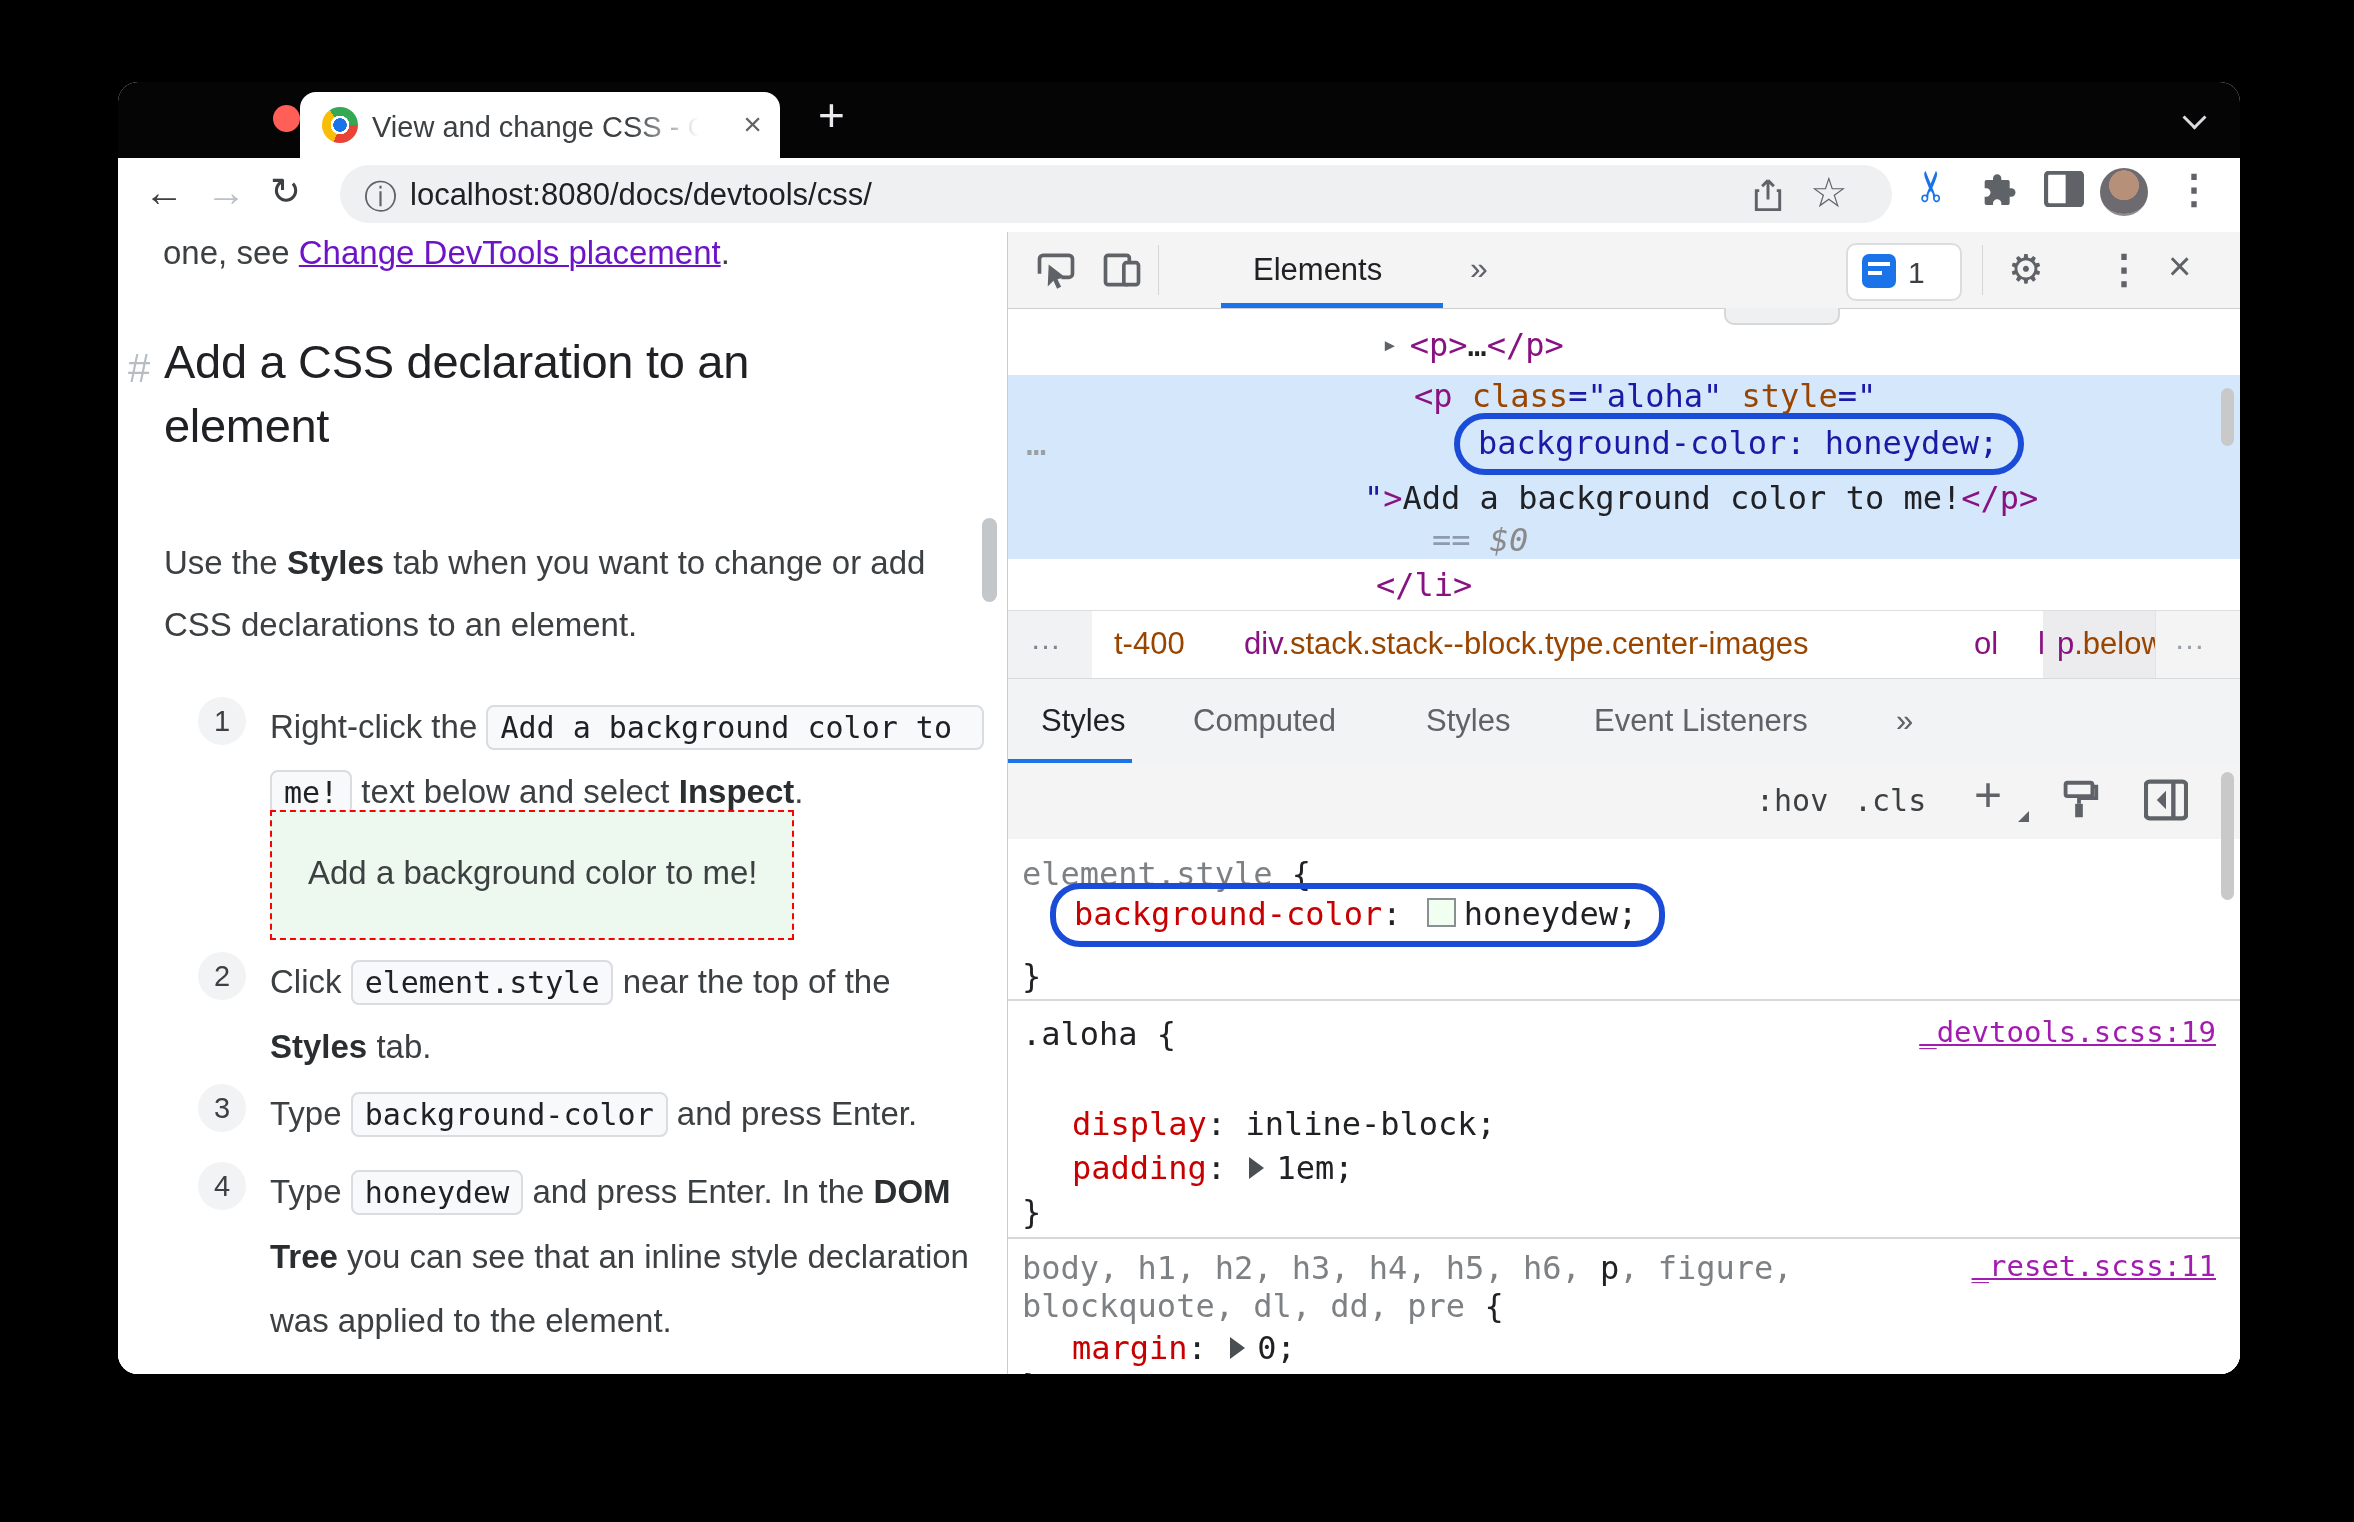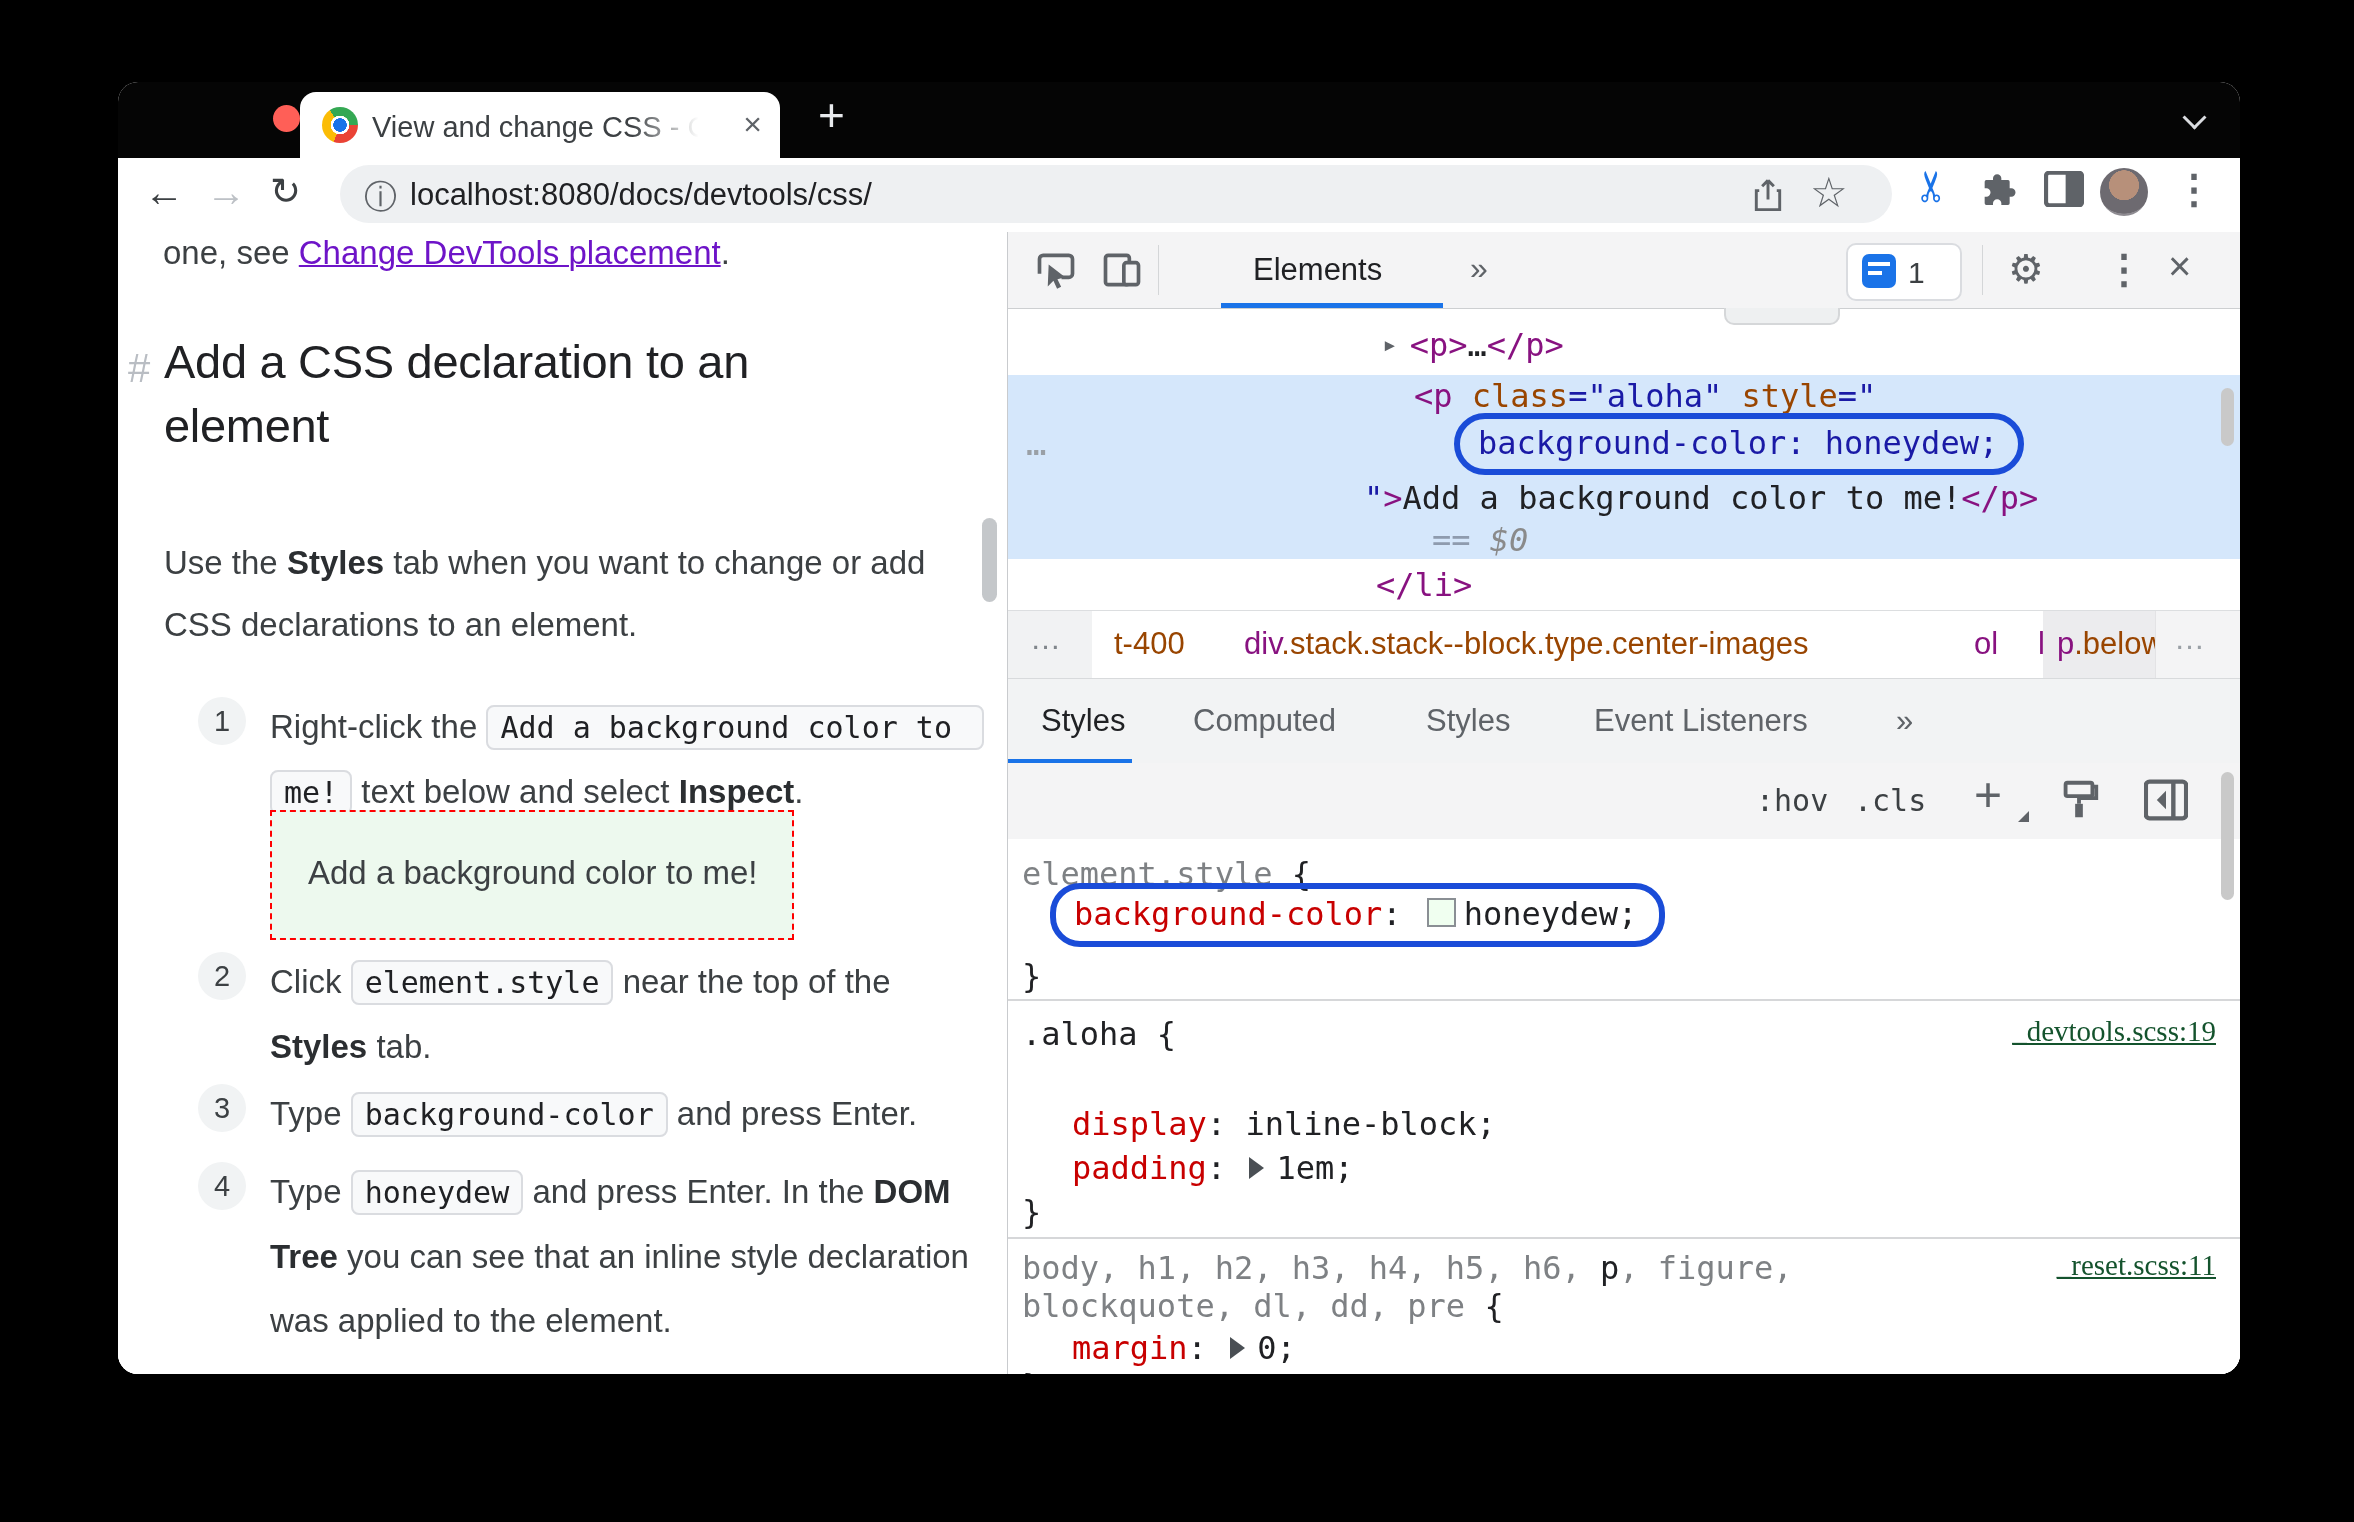--- a/index.html
+++ b/index.html
@@ -111,21 +111,21 @@
   #rules{position:absolute;left:0;top:607px;width:100%;height:535px;background:#fff;overflow:hidden;
     font-family:"DejaVu Sans Mono",monospace;font-size:32px;}
   .rule-line{position:absolute;white-space:nowrap;}
   .token-prop{color:#c80000;}
   .token-sel{color:#7e8184;}
   .swatch{display:inline-block;width:25px;height:25px;border:2px solid #8a8f94;margin:0 8px 0 6px;vertical-align:-2px;}
   .swatch-red{border-color:#9a4b20;}
   .exp-arrow{display:inline-block;width:0;height:0;border-top:11px solid transparent;border-bottom:11px solid transparent;
     border-left:15px solid #4a4f54;margin:0 12px 0 4px;}
   #style-ring{position:absolute;left:42px;top:44px;border:6px solid #1a4cd8;border-radius:30px;padding:6px 22px 8px 18px;white-space:nowrap;}
-  .css-link{position:absolute;right:24px;color:#14532d;text-decoration:underline;font-size:29px;font-family:Liberation Serif, serif;}
+  .css-link{position:absolute;right:24px;color:#a21caf;text-decoration:underline;font-size:29px;}
   .rule-sep{position:absolute;left:0;width:100%;height:2px;background:#d6d7d9;}
   svg{display:block;}
 </style>
 </head>
 <body>
 
 <div id="window">
 
   <div id="tabstrip">
     <div class="light" style="left:155px;background:#ff5f57"></div>

